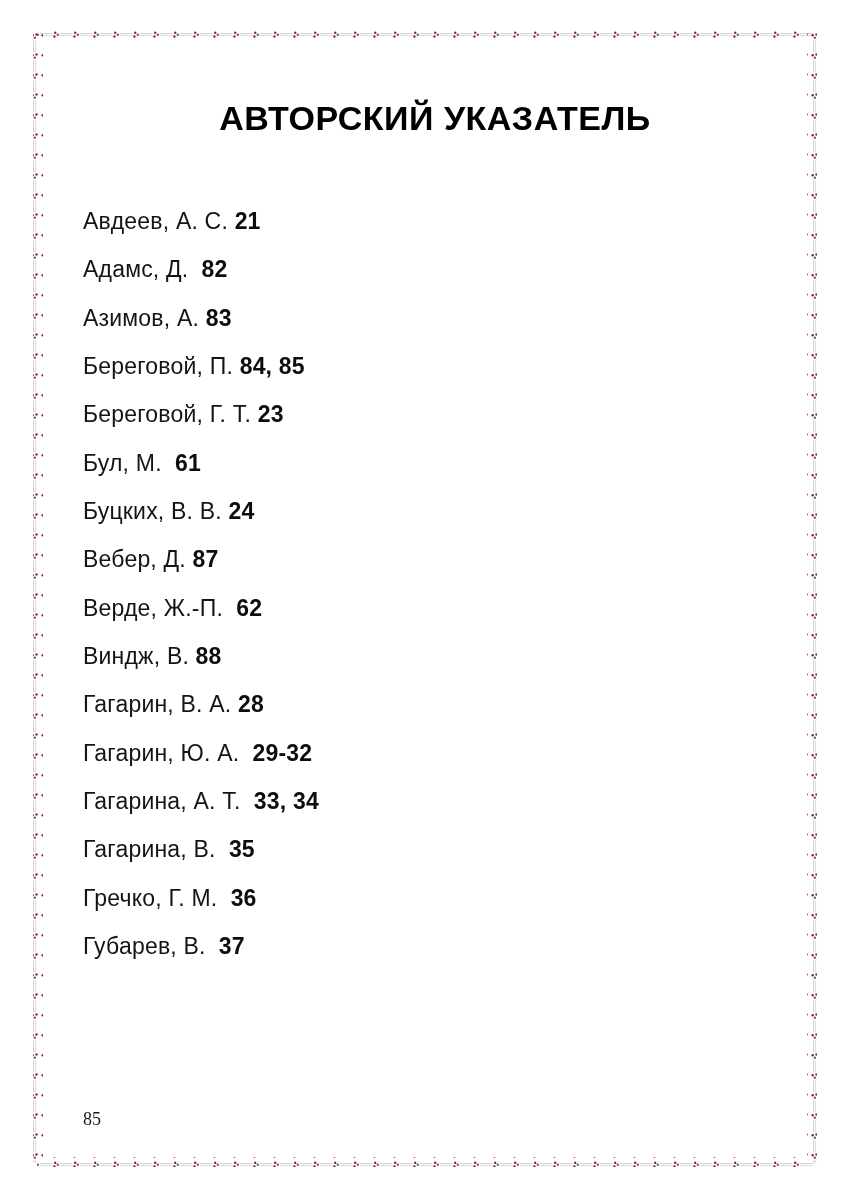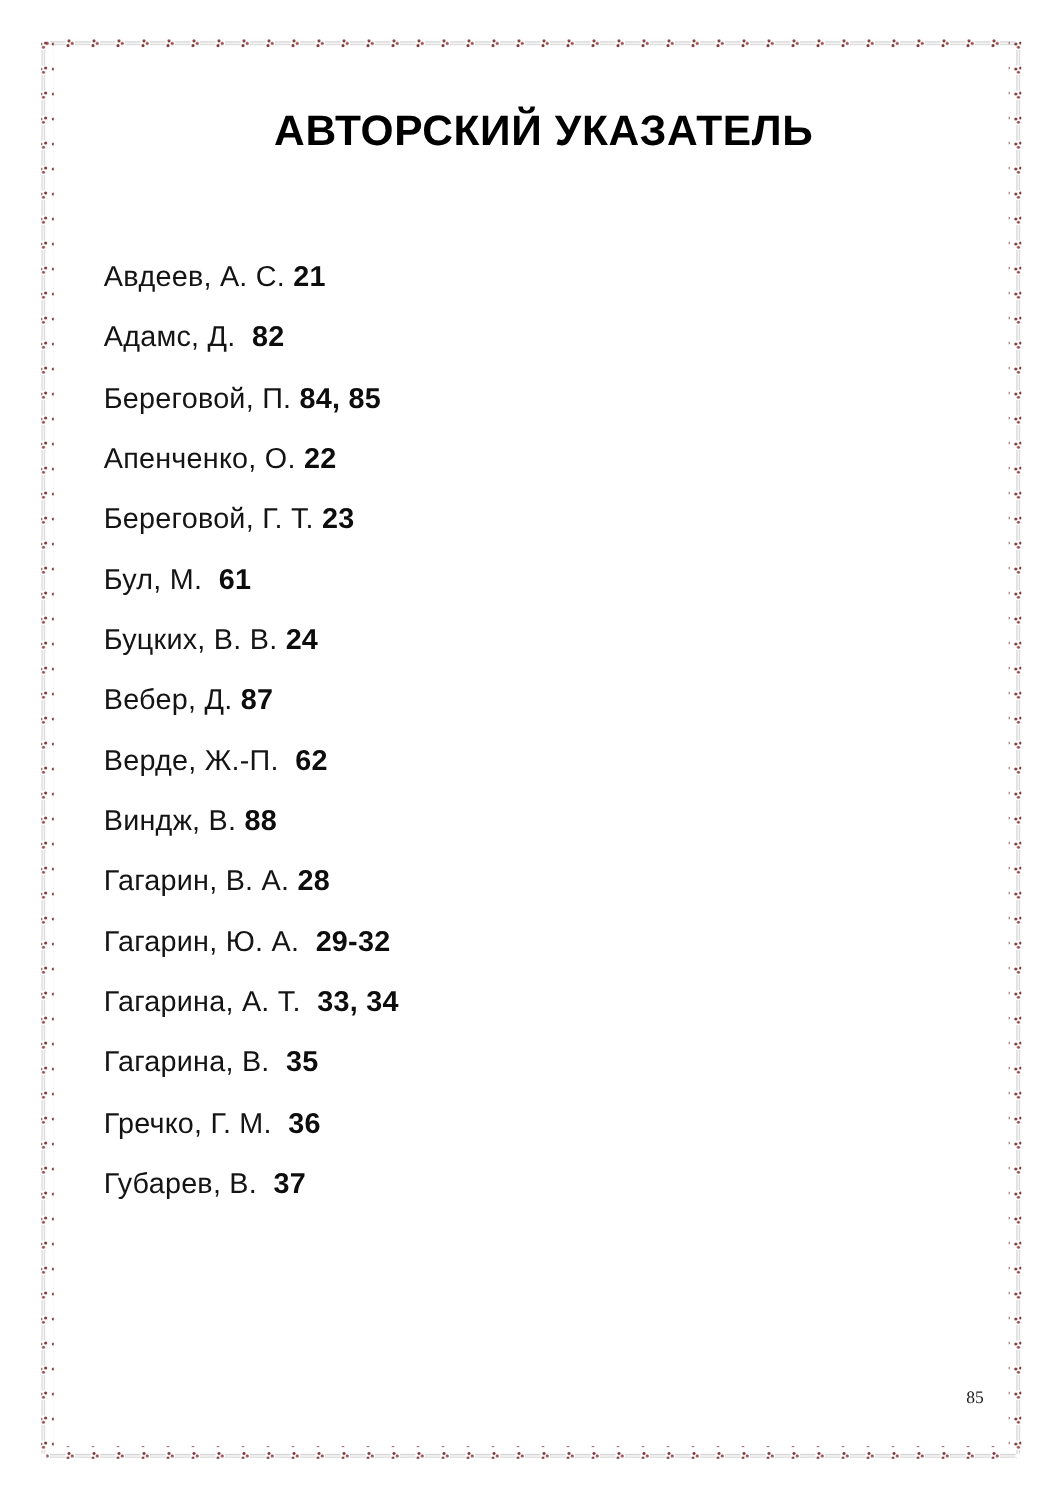--- a/index.html
+++ b/index.html
@@ -28,21 +28,21 @@
     position: absolute;
     left: 83px;
     right: 62px;
     top: 0;
   }
   .title {
     position: absolute;
     left: 0;
     right: 0;
     top: 81px;
-    margin: 4px;
+    margin: 17px;
     text-align: center;
     font-size: 34px;
     line-height: 40px;
     font-weight: bold;
     color: #000000;
     letter-spacing: 0.5px;
     white-space: pre;
   }
   .entries {
     position: absolute;
@@ -59,23 +59,23 @@
   }
   .row .pg {
     font-weight: bold;
     color: #0d0d0d;
   }
   .pageno {
     position: absolute;
     left: 0;
     right: 0;
     top: 1108px;
-    text-align: right;
+    text-align: left;
     font-family: "Liberation Serif", "DejaVu Serif", serif;
-    font-size: 14px;
+    font-size: 18px;
     line-height: 22px;
     color: #1a1a1a;
   }
 </style>
 </head>
 <body>
 
 <div class="page">
 
   <svg class="frame" width="849" height="1200" viewBox="0 0 849 1200" xmlns="http://www.w3.org/2000/svg">
@@ -110,24 +110,24 @@
   </svg>
 
   <div class="content">
     <h1 class="title">АВТОРСКИЙ УКАЗАТЕЛЬ</h1>
 
     <div class="entries">
   <div class="row"><span class="nm">Авдеев, А. С.</span><span class="sep"> </span><span class="pg">21</span></div>
 
   <div class="row"><span class="nm">Адамс, Д.</span><span class="sep">  </span><span class="pg">82</span></div>
 
+  <div class="row"><span class="nm">Азимов, А.</span><span class="sep"> </span><span class="pg">83</span></div>
 
   <div class="row"><span class="nm">Береговой, П.</span><span class="sep"> </span><span class="pg">84, 85</span></div>
 
-  <div class="row"><span class="nm">Апенченко, О.</span><span class="sep"> </span><span class="pg">22</span></div>
 
   <div class="row"><span class="nm">Береговой, Г. Т.</span><span class="sep"> </span><span class="pg">23</span></div>
 
 
   <div class="row"><span class="nm">Бул, М.</span><span class="sep">  </span><span class="pg">61</span></div>
 
   <div class="row"><span class="nm">Буцких, В. В.</span><span class="sep"> </span><span class="pg">24</span></div>
 
 
   <div class="row"><span class="nm">Вебер, Д.</span><span class="sep"> </span><span class="pg">87</span></div>

